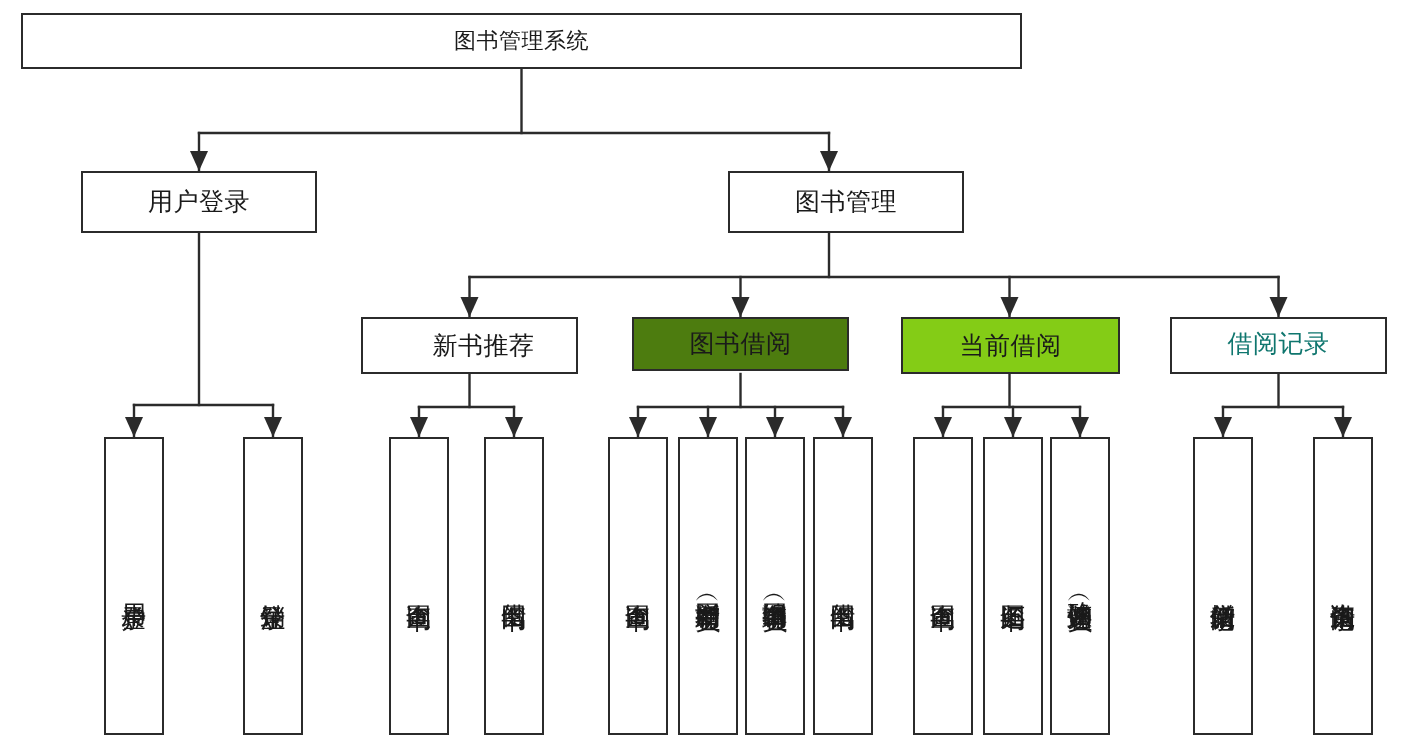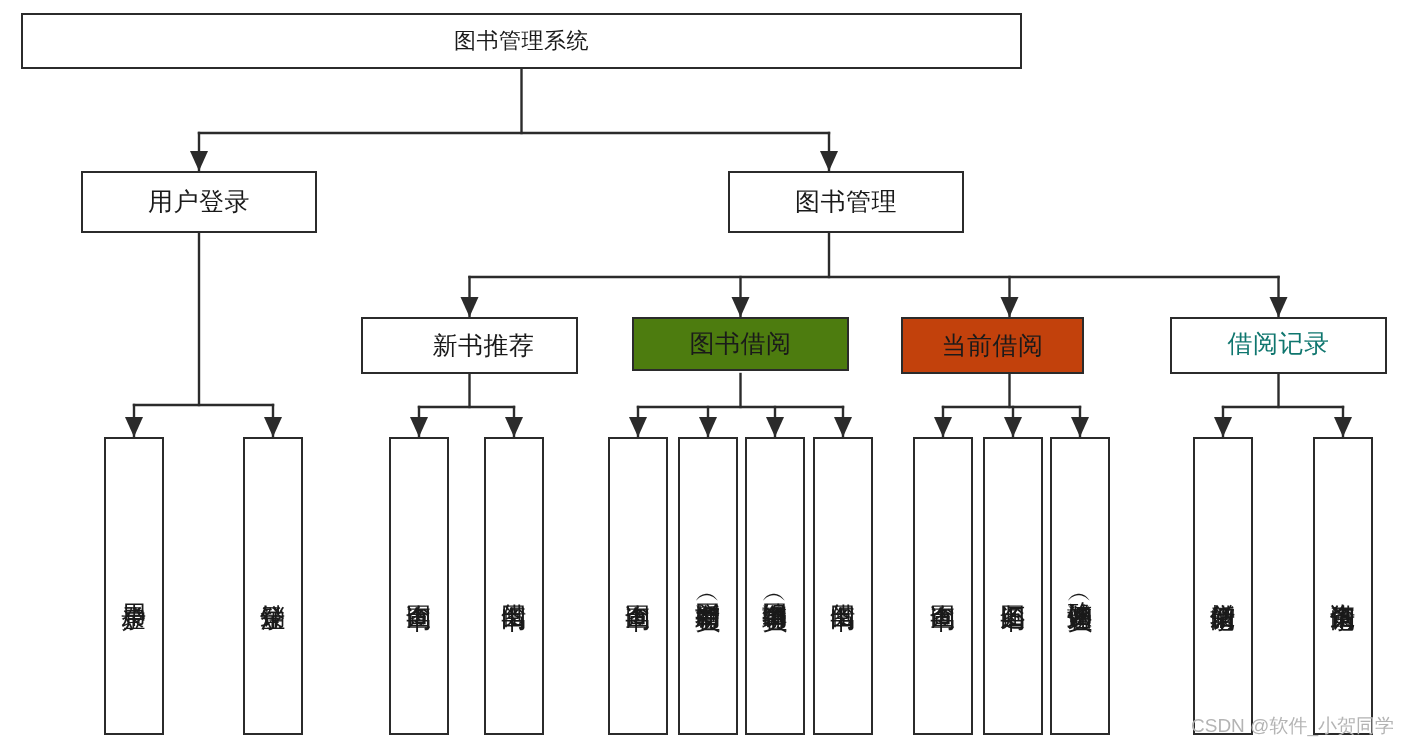--- a/index.html
+++ b/index.html
@@ -132,21 +132,21 @@
       </div>
       <div class="node horiz" style="left: 728px; top: 171px; width: 236px; height: 62px; border-color: rgb(43, 43, 43); background: rgb(255, 255, 255);">
         <span class="label" style="color: rgb(26, 26, 26);">图书管理</span>
       </div>
       <div class="node horiz" style="left: 361px; top: 317px; width: 217px; height: 57px; border-color: rgb(43, 43, 43); background: rgb(255, 255, 255);">
         <span class="label" style="color: rgb(26, 26, 26); margin-left: 28px;">新书推荐</span>
       </div>
       <div class="node horiz" style="left: 632px; top: 317px; width: 217px; height: 54px; border-color: rgb(43, 43, 43); background: #4d7c0f;">
         <span class="label" style="color: rgb(26, 26, 26);">图书借阅</span>
       </div>
-      <div class="node horiz" style="left: 901px; top: 317px; width: 183px; height: 57px; border-color: rgb(43, 43, 43); background: #c2410c;">
+      <div class="node horiz" style="left: 901px; top: 317px; width: 219px; height: 57px; border-color: rgb(43, 43, 43); background: #84cc16;">
         <span class="label" style="color: rgb(26, 26, 26);">当前借阅</span>
       </div>
       <div class="node horiz" style="left: 1170px; top: 317px; width: 217px; height: 57px; border-color: rgb(43, 43, 43); background: rgb(255, 255, 255);">
         <span class="label" style="color: #0f766e; font-family: Liberation Mono, monospace;">借阅记录</span>
       </div>
       <div class="node vert" style="left: 104px; top: 437px; width: 60px; height: 298px; border-color: rgb(43, 43, 43); background: rgb(255, 255, 255);">
         <span class="label" style="color: rgb(26, 26, 26);">用户登录</span>
       </div>
       <div class="node vert" style="left: 243px; top: 437px; width: 60px; height: 298px; border-color: rgb(43, 43, 43); background: rgb(255, 255, 255);">
         <span class="label" style="color: rgb(26, 26, 26);">注销登录</span>
@@ -178,14 +178,13 @@
       <div class="node vert" style="left: 1050px; top: 437px; width: 60px; height: 298px; border-color: rgb(43, 43, 43); background: rgb(255, 255, 255);">
         <span class="label" style="color: rgb(26, 26, 26);">确认归还（管理员）</span>
       </div>
       <div class="node vert" style="left: 1193px; top: 437px; width: 60px; height: 298px; border-color: rgb(43, 43, 43); background: rgb(255, 255, 255);">
         <span class="label" style="color: rgb(26, 26, 26);">新增借阅记录</span>
       </div>
       <div class="node vert" style="left: 1313px; top: 437px; width: 60px; height: 298px; border-color: rgb(43, 43, 43); background: rgb(255, 255, 255);">
         <span class="label" style="color: rgb(26, 26, 26);">查询借阅记录</span>
       </div>
     </div>
-  <div class="watermark" style="left:1191px; top:713px;">CSDN @软件_小贺同学</div>
 </div>
 
 </body></html>

